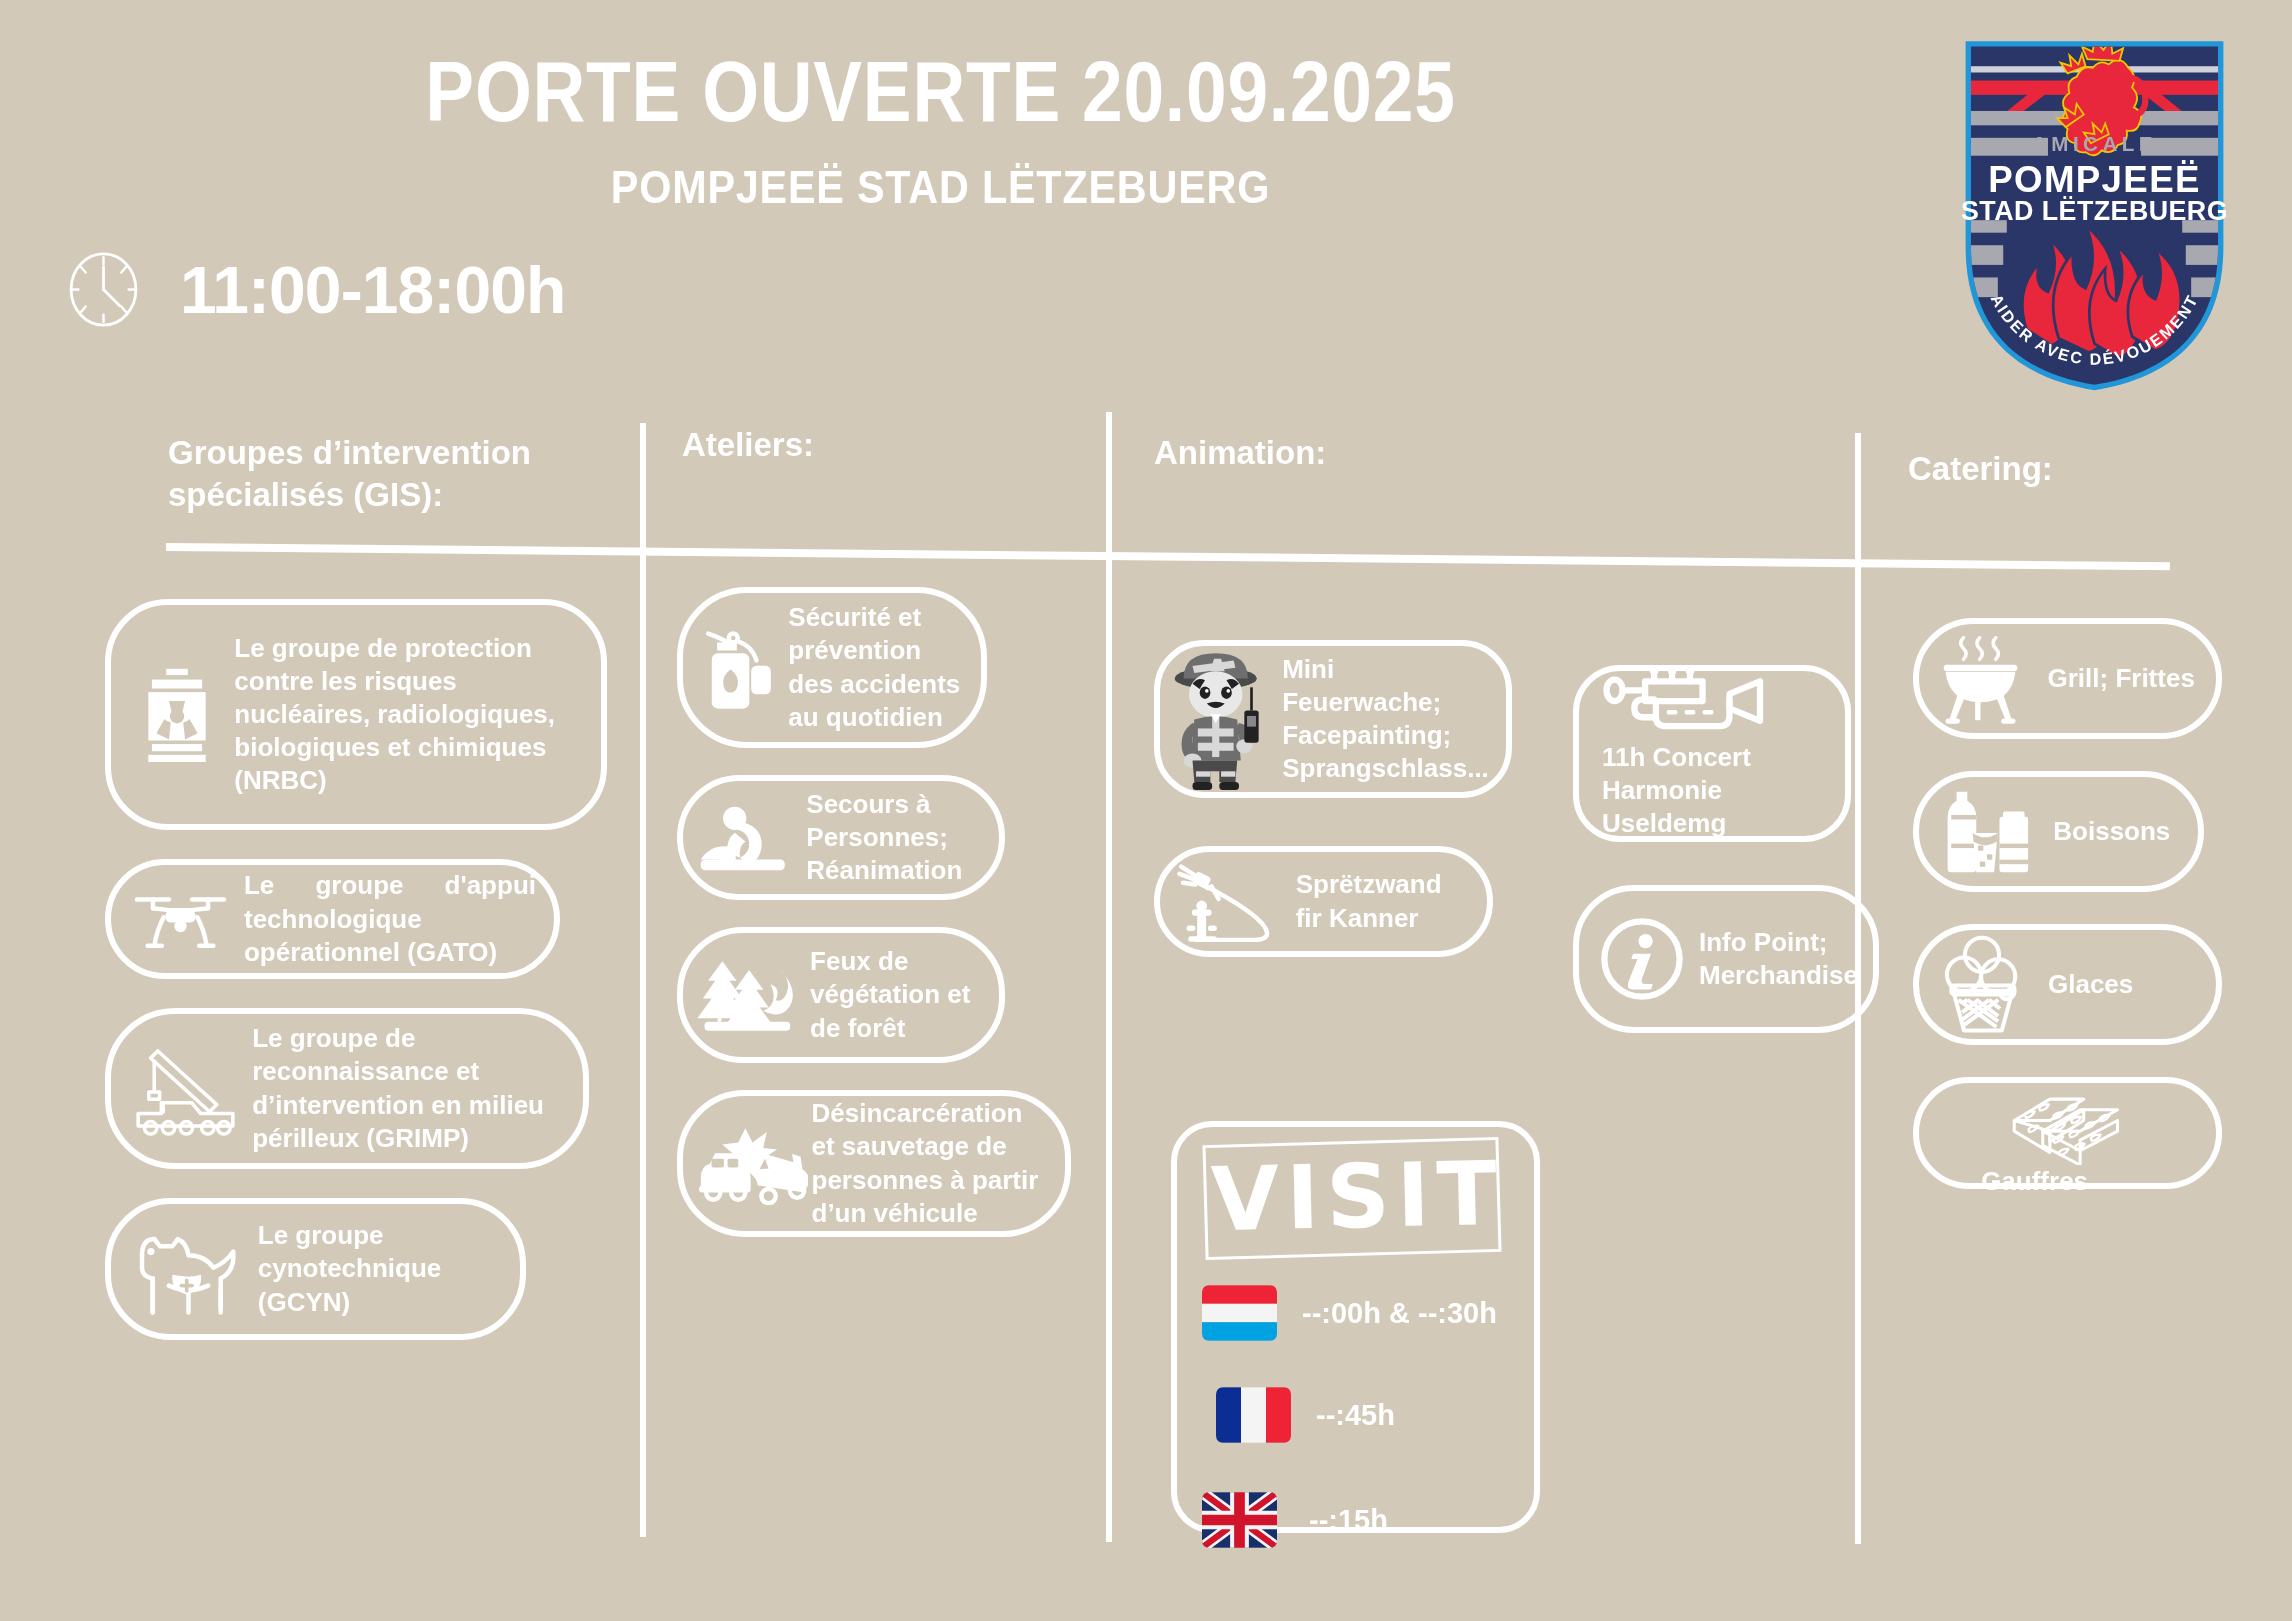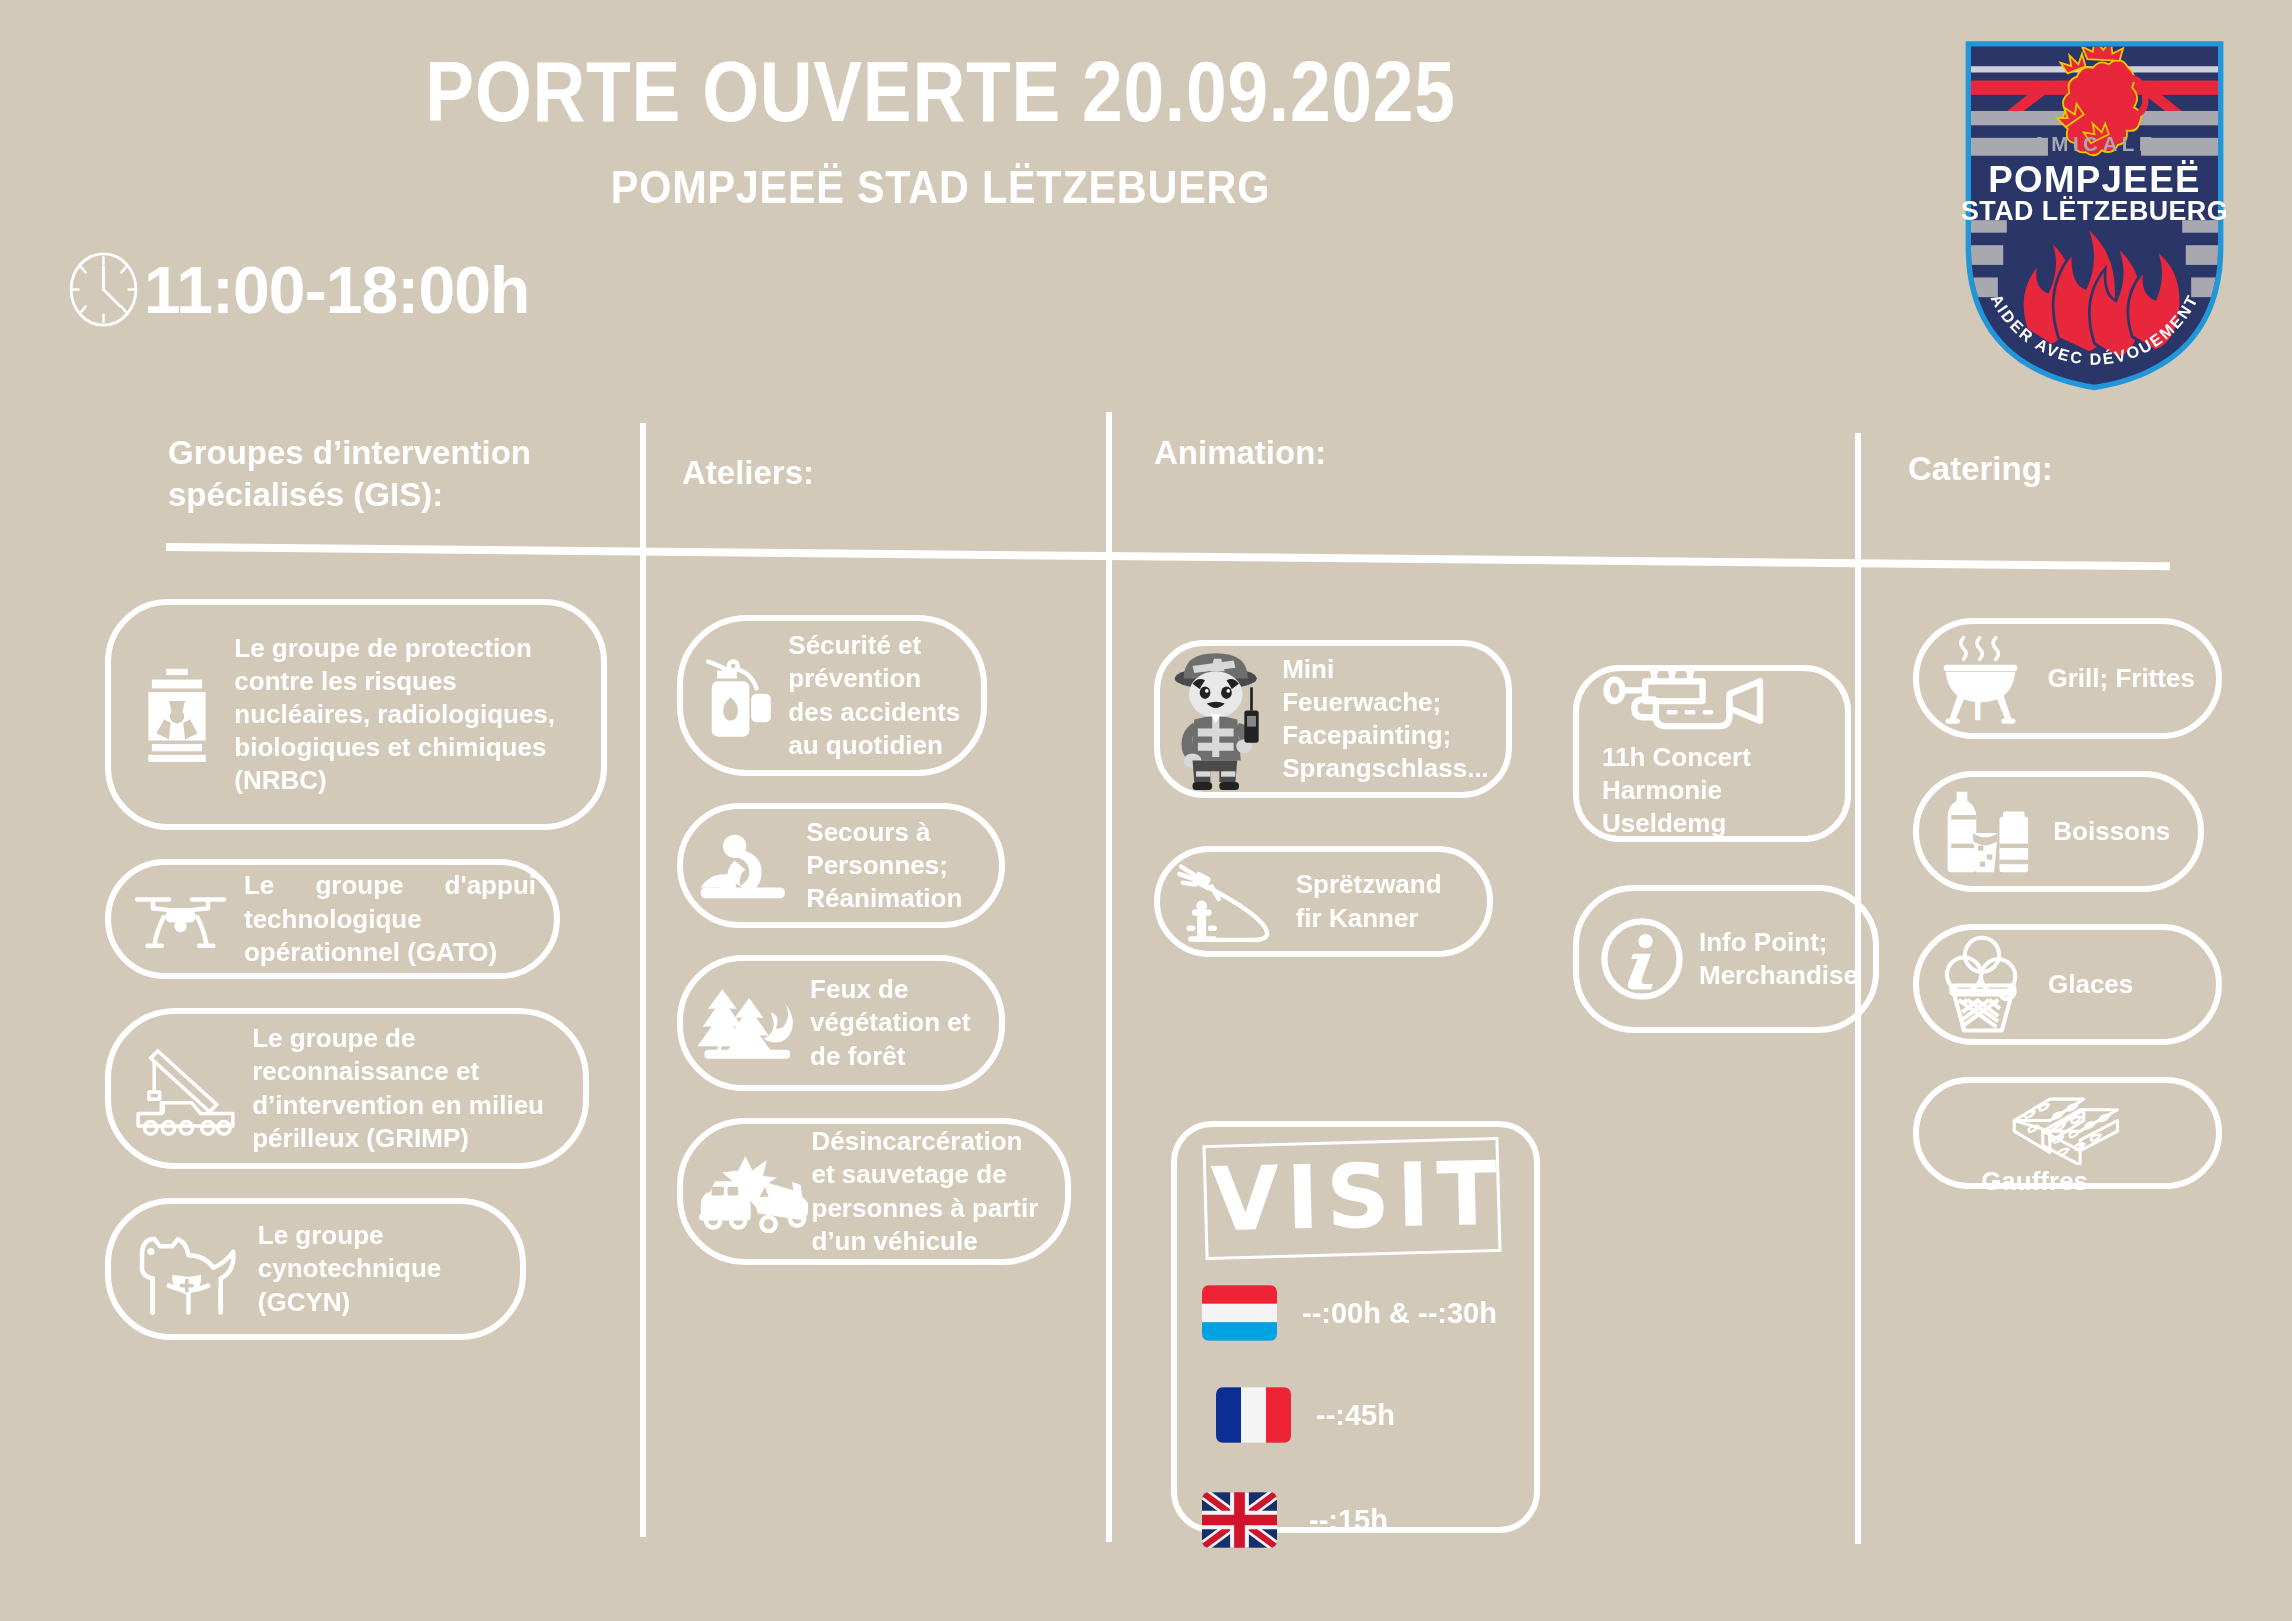--- a/index.html
+++ b/index.html
@@ -23,21 +23,21 @@
   }
   #subtitle{
     position:absolute; left:0; top:159px; width:1881px;
     text-align:center;
     font-size:47px; font-weight:700; letter-spacing:0.9px;
     transform:scaleX(0.88); transform-origin:center top;
     color:#fff;
   }
 
   
-  #time-row{ position:absolute; left:63px; top:249px; display:flex; align-items:center; }
+  #time-row{ position:absolute; left:63px; top:249px; display:flex; align-items:center; gap:36px; }
   #clock-icon{ width:81px; height:81px; flex:0 0 auto; }
   #time-text{ font-size:66px; font-weight:700; letter-spacing:-0.9px; color:#fff; }
 
   
   #logo{ position:absolute; left:1960px; top:34px; width:269px; height:358px; }
 
   
   .vline{ position:absolute; width:6.3px; background:#fff; }
   #v1{ left:640px; top:423px; height:1114px; }
   #v2{ left:1106px; top:412px; height:1130px; }
@@ -65,21 +65,21 @@
   .pill .txt{ font-size:26px; font-weight:700; line-height:1.27; color:#fff; }
   .pill svg{ display:block; }
 
   
   #col1{ left:168px; top:432px; width:466px; }
   #col1 .col-head{ width:412px; }
   #c1-items{ position:absolute; left:-63px; top:167px; width:502px; }
   #c1-items .pill{ margin-bottom:29px; }
 
   
-  #col2{ left:682px; top:452px; width:403px; }
+  #col2{ left:682px; top:424px; width:403px; }
   #c2-items{ position:absolute; left:-5.4px; top:163px; width:358px; }
   #c2-items .pill{ margin-bottom:27px; }
 
   
   #col3{ left:1154px; top:432px; width:681px; }
   #c3-left{ position:absolute; left:0px; top:161px; width:367px; }
   #c3-right{ position:absolute; left:419px; top:233px; width:278px; }
 
   
   #col4{ left:1908px; top:448px; width:358px; }

